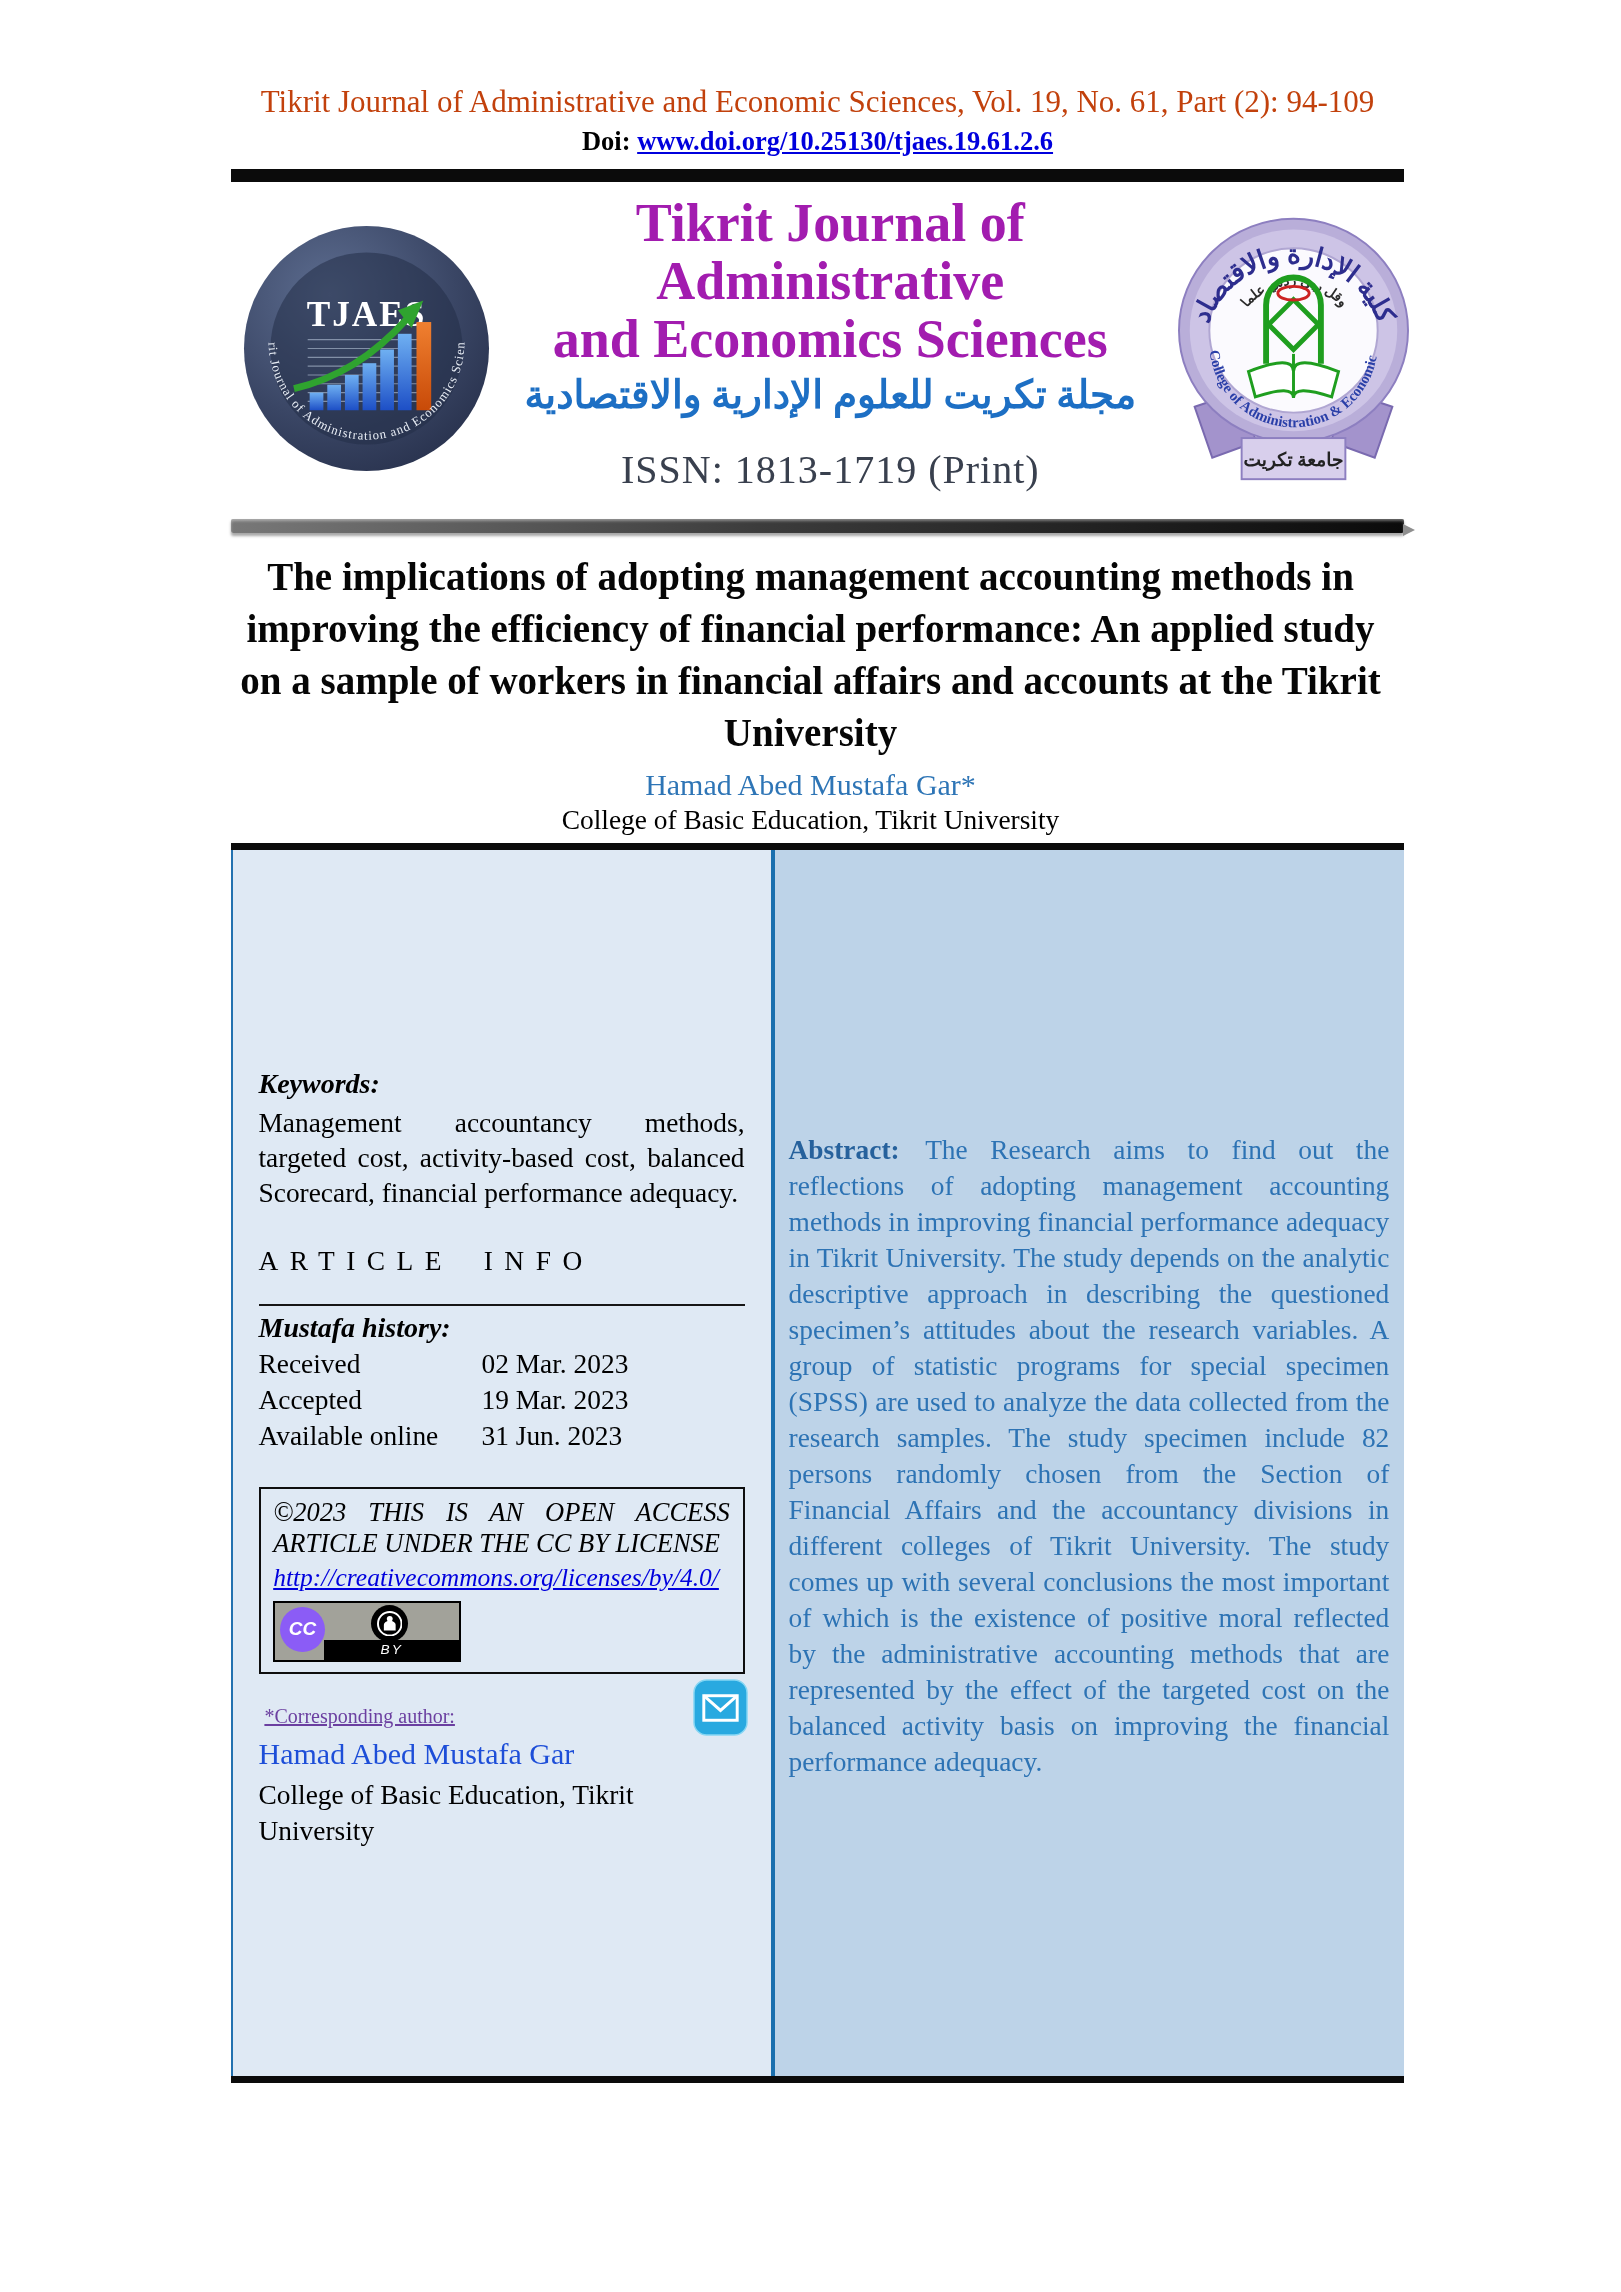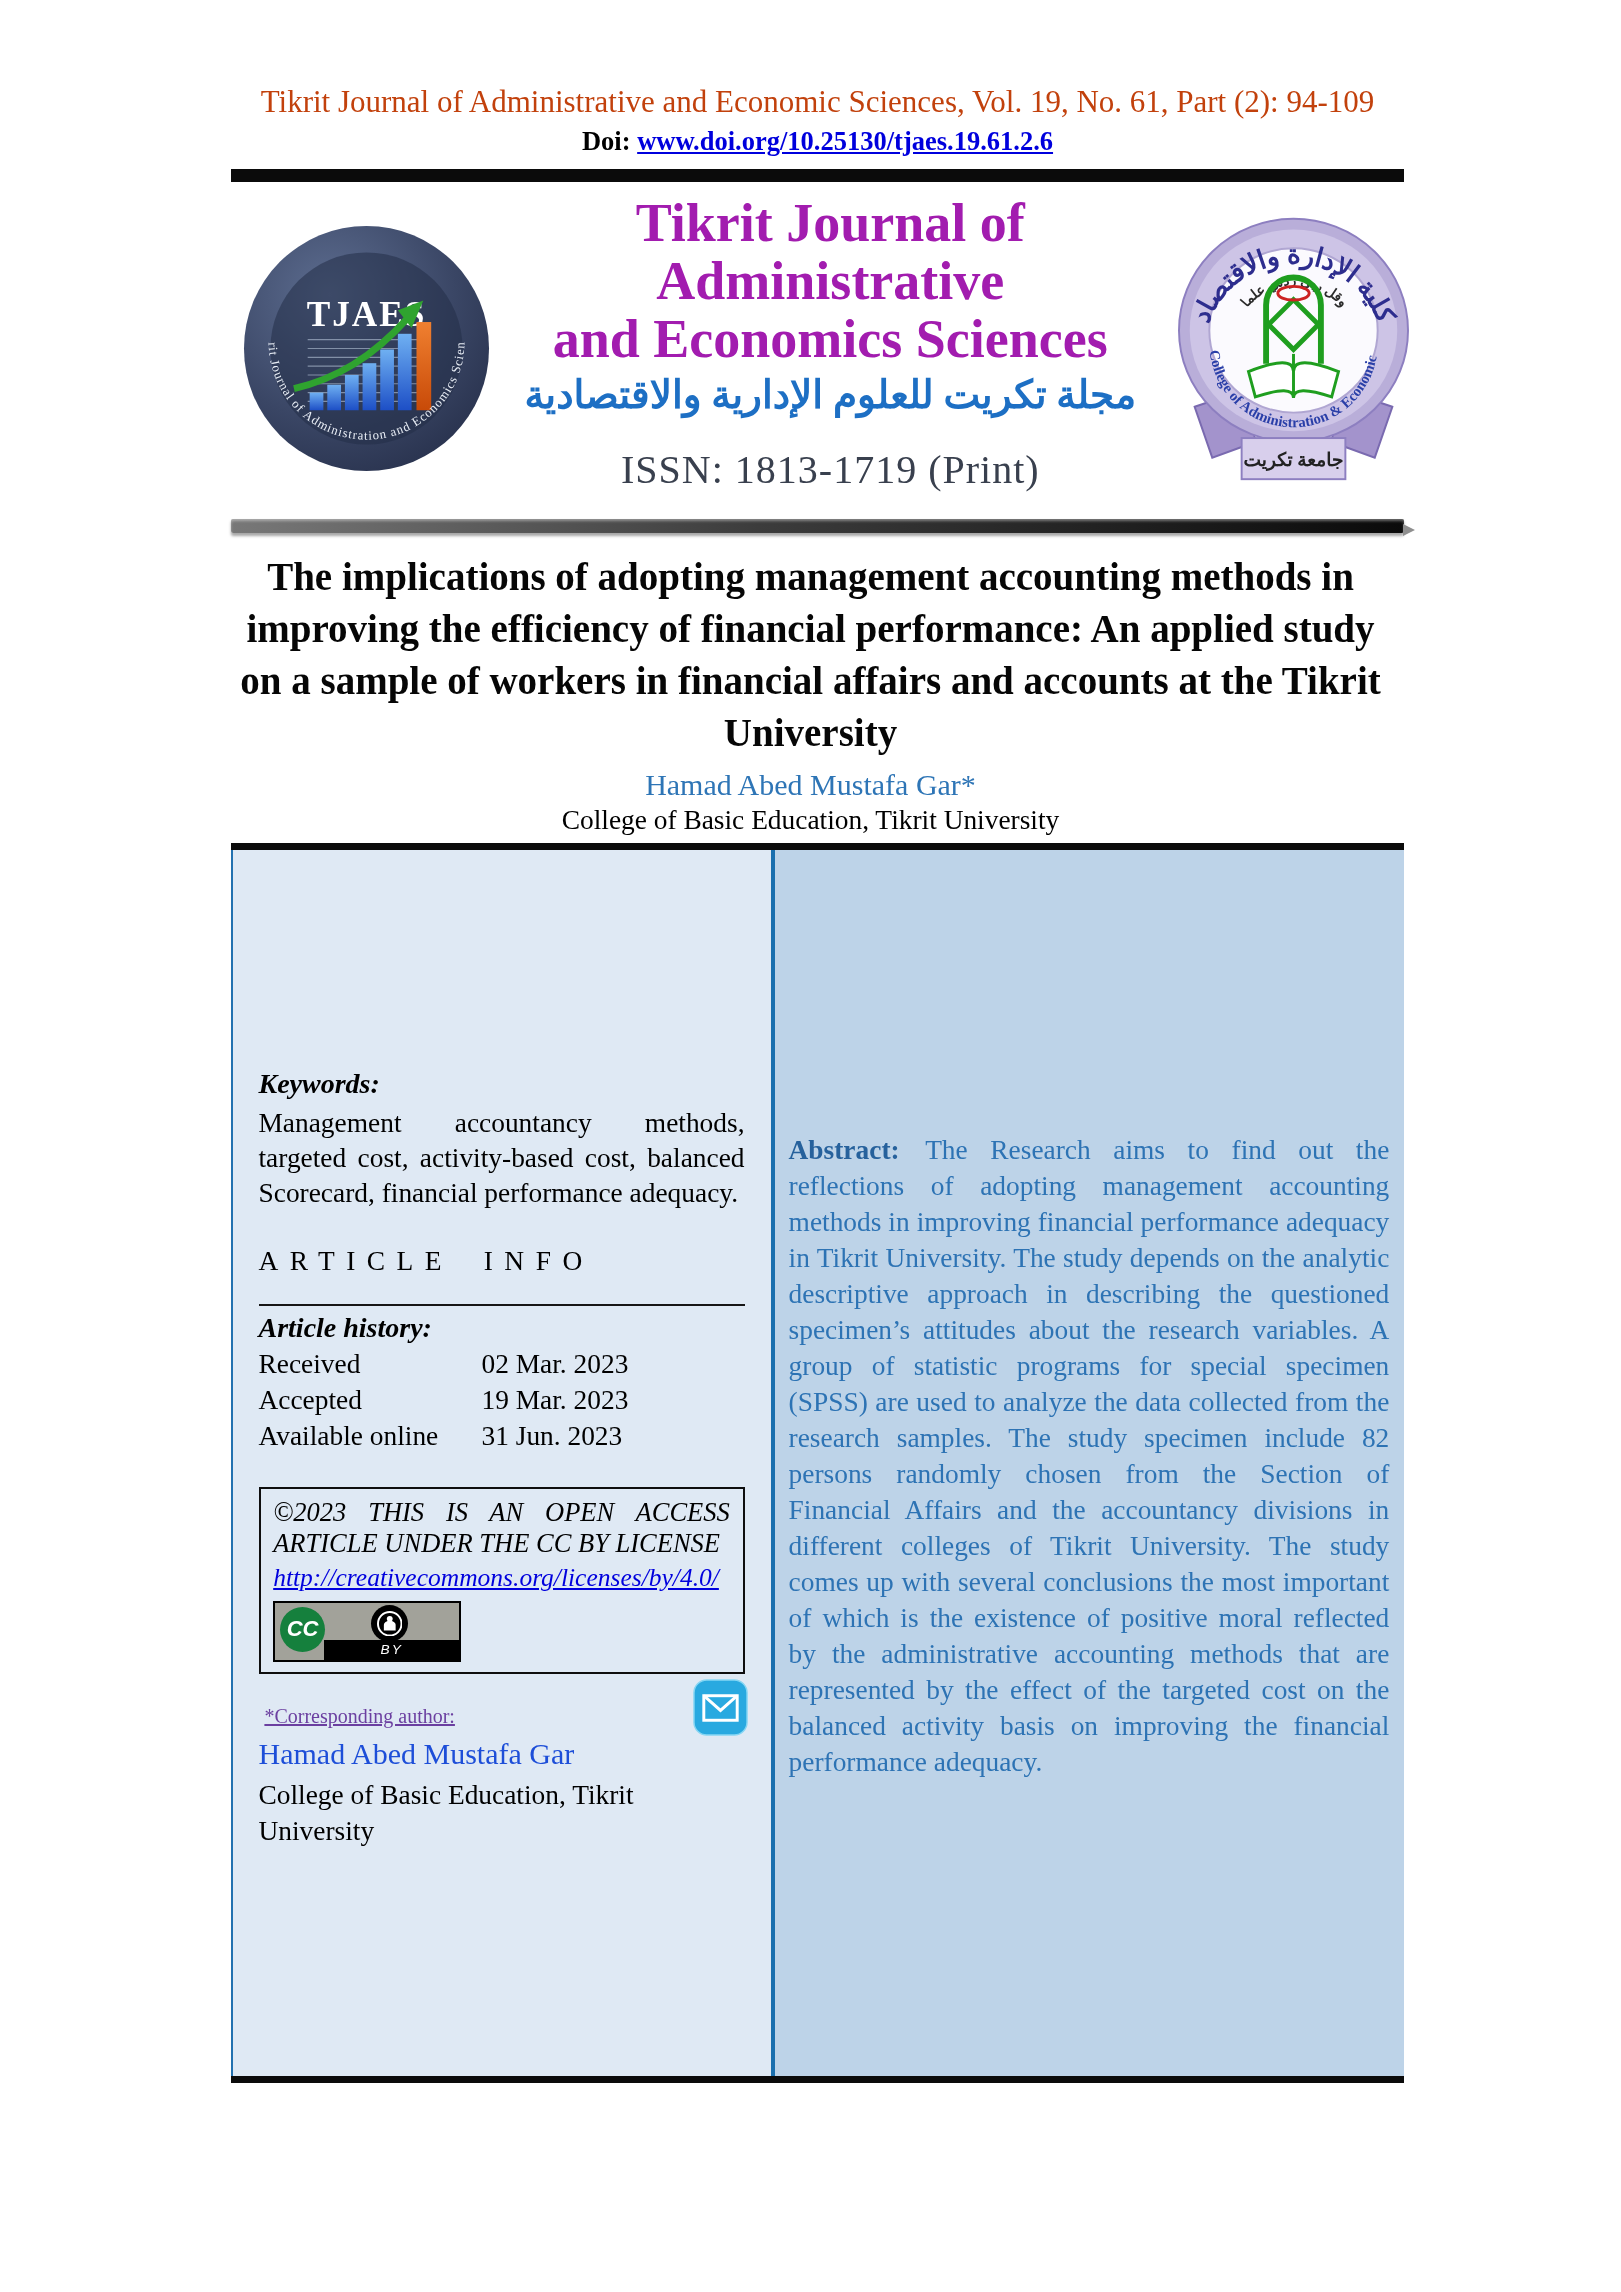--- a/index.html
+++ b/index.html
@@ -62,21 +62,21 @@
   .hist-row { display:flex; font-size:27.4px; line-height:36px; }
   .hist-row .h-label { width:223px; }
 
   .license-box { margin-top:33px; border:2.9px solid #0e0e0e; padding:7.8px 12.7px 9.8px;font-style:italic; }
   .license-text { font-size:26.5px; line-height:31px; text-align:justify; }
   .license-link { font-size:25.5px; color:#0000dd; text-decoration:underline; display:inline-block;
     margin-top:3.9px; white-space:nowrap; cursor:pointer; }
   .cc-badge { margin-top:7.8px; width:184px; height:57px; border:2.9px solid #000;
     background:#a2a29a; position:relative; }
   .cc-circle { position:absolute; left:4.9px; top:3.9px; width:45px; height:45px; border-radius:50%;
-    background:#15803d; color:#fff; font-weight:bold; font-size:22px;
+    background:#8b5cf6; color:#fff; font-weight:bold; font-size:19px;
     display:flex; align-items:center; justify-content:center;
     font-family:"Liberation Sans", sans-serif; }
   .person-circle { position:absolute; left:96px; top:2px; width:37px; height:37px; border-radius:50%;
     background:#000; display:flex; align-items:center; justify-content:center; }
   .by-strip { position:absolute; left:49px; right:0; bottom:0; height:19.6px; background:#000;
     color:#fff; font-size:13.7px; letter-spacing:2px; text-align:center; line-height:19.6px;
     font-family:"Liberation Sans", sans-serif; }
 
   .corresponding { margin-top:31px; }
   .corr-label { display:inline-block; color:#6b3fa0; text-decoration:underline; font-size:20px;
@@ -208,21 +208,21 @@
 
   <div class="panel content">
 
     <div class="col-left">
       <div class="kw-label">Keywords:</div>
       <div class="kw-text">Management accountancy methods, targeted cost, activity-based cost, balanced Scorecard, financial performance adequacy.</div>
 
       <div class="article-info">ARTICLE INFO</div>
 
       <hr class="hist-rule">
-      <div class="hist-label">Article history:</div>
+      <div class="hist-label">Mustafa history:</div>
       <div class="hist-rows">
         <div class="hist-row">
           <span class="h-label">Received</span>
           <span class="h-date">02 Mar. 2023</span>
         </div>
         <div class="hist-row">
           <span class="h-label">Accepted</span>
           <span class="h-date">19 Mar. 2023</span>
         </div>
         <div class="hist-row">

